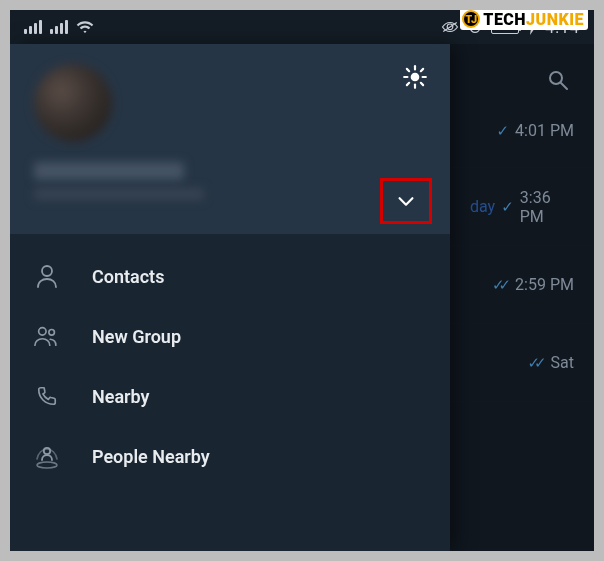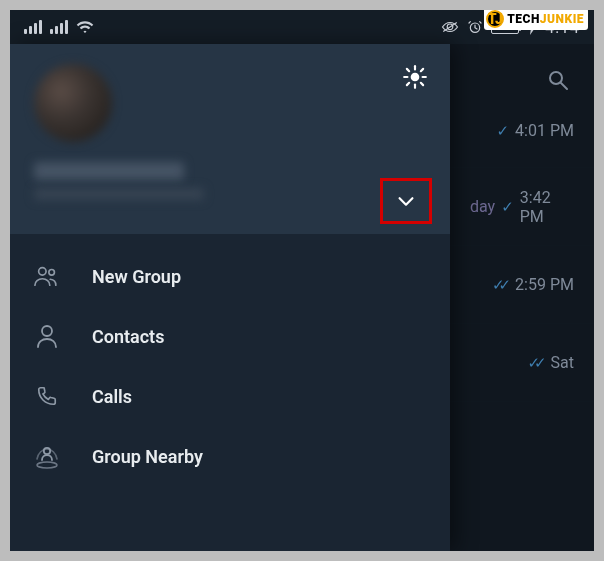--- a/index.html
+++ b/index.html
@@ -26,26 +26,26 @@
     align-items: center;
     background: #fff;
     padding: 1px 4px 1px 2px;
     border-radius: 3px;
     height: 22px;
   }
   .watermark .circ {
     width: 18px; height: 18px; border-radius: 50%;
     background: #000;
     display: flex; align-items: center; justify-content: center;
-    font-weight: 900; font-size: 14px; color: #f2a900;
+    font-weight: 900; font-size: 11px; color: #f2a900;
     border: 2px solid #f2a900;
     margin-right: 3px;
   }
   .watermark .wm-text {
-    font-weight: 900; font-size: 12px; letter-spacing: .5px;
+    font-weight: 900; font-size: 16px; letter-spacing: .5px;
   }
   .watermark .wm-tech { color: #000; }
   .watermark .wm-junkie { color: #f2a900; }
 
   
   .status-bar {
     height: 34px;
     display: flex;
     align-items: center;
     justify-content: space-between;
@@ -95,21 +95,21 @@
   .chat-row {
     height: 78px;
     display:flex; align-items:center; justify-content:flex-end;
     padding-right: 20px;
     color:#7f8a99;
     font-size:16px;
     gap:6px;
     border-bottom: 1px solid #101820;
   }
   .chat-row.first { padding-top: 36px; height: 110px; }
-  .chat-row .status-text { color:#c4b5fd; margin-right:auto; margin-left: 460px; opacity:.5; }
+  .chat-row .status-text { color:#3b82f6; margin-right:auto; margin-left: 460px; opacity:.5; }
   .chat-row .check { color:#3f7fb0; font-size:15px; }
   .chat-row .dbl { letter-spacing:-6px; margin-right:4px; }
 
   
   .drawer {
     position:absolute;
     top:0; left:0; bottom:0;
     width: 440px;
     background:#1a2532;
     box-shadow: 6px 0 20px rgba(0,0,0,.45);
@@ -241,21 +241,21 @@
           </svg>
       </span>
 
       <div class="chat-row first">
         <span class="check">✓</span>
         <span>4:01 PM</span>
       </div>
       <div class="chat-row" style="position:relative;">
         <span class="status-text">day</span>
         <span class="check">✓</span>
-        <span>3:42 PM</span>
+        <span>3:36 PM</span>
       </div>
       <div class="chat-row">
         <span class="check dbl">✓✓</span>
         <span>2:59 PM</span>
       </div>
       <div class="chat-row">
         <span class="check dbl">✓✓</span>
         <span>Sat</span>
       </div>
     </div>
@@ -284,53 +284,53 @@
         <div class="expand-box">
           <svg width="22" height="22" viewBox="0 0 24 24">
               <path d="M5 9l7 7 7-7" fill="none" stroke="#fff" stroke-width="2.4" stroke-linecap="round" stroke-linejoin="round"></path>
             </svg>
         </div>
       </div>
 
       <div class="menu">
         <div class="menu-item">
           <span class="mi-icon">
+            <svg width="22" height="24" viewBox="0 0 22 24">
+                <circle cx="11" cy="7" r="5" fill="none" stroke="#8e99a6" stroke-width="1.8"></circle>
+                <path d="M2 23c0-5 4-8 9-8s9 3 9 8" fill="none" stroke="#8e99a6" stroke-width="1.8" stroke-linecap="round"></path>
+              </svg>
+          </span>
+          <span>Contacts</span>
+        </div>
+        <div class="menu-item">
+          <span class="mi-icon">
             <svg width="26" height="22" viewBox="0 0 28 22">
                 <circle cx="9" cy="6" r="4" fill="none" stroke="#8e99a6" stroke-width="1.8"></circle>
                 <circle cx="19" cy="7" r="3" fill="none" stroke="#8e99a6" stroke-width="1.8"></circle>
                 <path d="M1 21c0-4 3.5-7 8-7s8 3 8 7M17.5 14.5c3.5.3 6 2.7 6 6.5" fill="none" stroke="#8e99a6" stroke-width="1.8" stroke-linecap="round"></path>
               </svg>
           </span>
           <span>New Group</span>
         </div>
         <div class="menu-item">
           <span class="mi-icon">
-            <svg width="22" height="24" viewBox="0 0 22 24">
-                <circle cx="11" cy="7" r="5" fill="none" stroke="#8e99a6" stroke-width="1.8"></circle>
-                <path d="M2 23c0-5 4-8 9-8s9 3 9 8" fill="none" stroke="#8e99a6" stroke-width="1.8" stroke-linecap="round"></path>
-              </svg>
-          </span>
-          <span>Contacts</span>
-        </div>
-        <div class="menu-item">
-          <span class="mi-icon">
             <svg width="22" height="22" viewBox="0 0 24 24">
                 <path d="M5 3c-1 0-2 1-2 2 0 9 7 16 16 16 1 0 2-1 2-2v-3c0-.8-.5-1.4-1.3-1.6l-3.4-.8c-.7-.2-1.4.1-1.8.7l-1 1.5c-2.6-1.3-4.7-3.4-6-6l1.5-1c.6-.4.9-1.1.7-1.8l-.8-3.4C9.4 3.5 8.8 3 8 3H5z" fill="none" stroke="#8e99a6" stroke-width="1.8" stroke-linejoin="round"></path>
               </svg>
           </span>
-          <span>Calls</span>
+          <span>Nearby</span>
         </div>
         <div class="menu-item">
           <span class="mi-icon">
             <svg width="26" height="26" viewBox="0 0 26 26">
                 <circle cx="13" cy="8" r="3.2" fill="none" stroke="#8e99a6" stroke-width="1.8"></circle>
                 <path d="M8 17c0-3 2.2-5 5-5s5 2 5 5" fill="none" stroke="#8e99a6" stroke-width="1.8" stroke-linecap="round"></path>
                 <path d="M3 16c1-6 5.5-10 10-10s9 4 10 10" fill="none" stroke="#8e99a6" stroke-width="1.6" stroke-linecap="round" opacity=".55"></path>
                 <ellipse cx="13" cy="22" rx="10" ry="3" fill="none" stroke="#8e99a6" stroke-width="1.6" opacity=".7"></ellipse>
               </svg>
           </span>
-          <span>Group Nearby</span>
+          <span>People Nearby</span>
         </div>
       </div>
     </div>
 
   </div>
 </div>
 
 </body></html>

